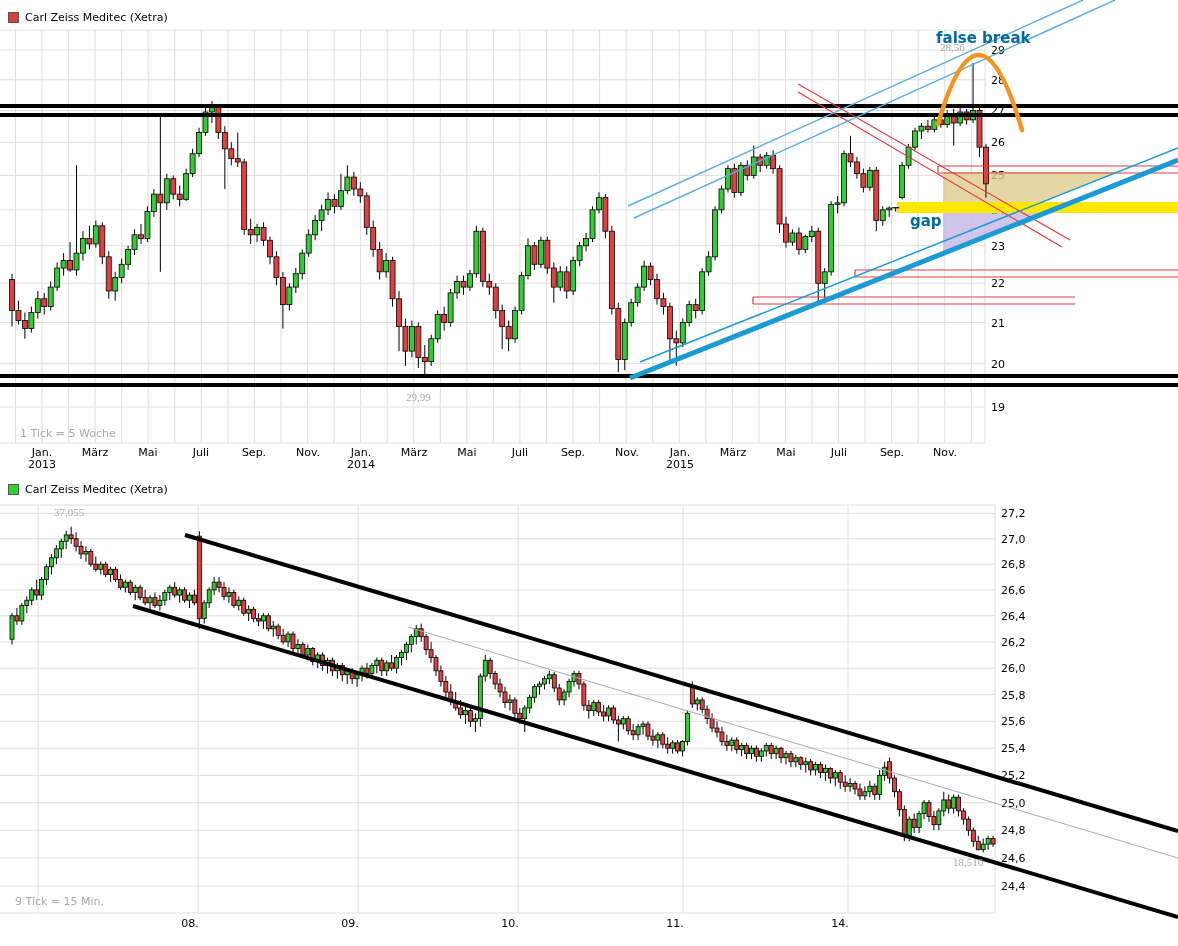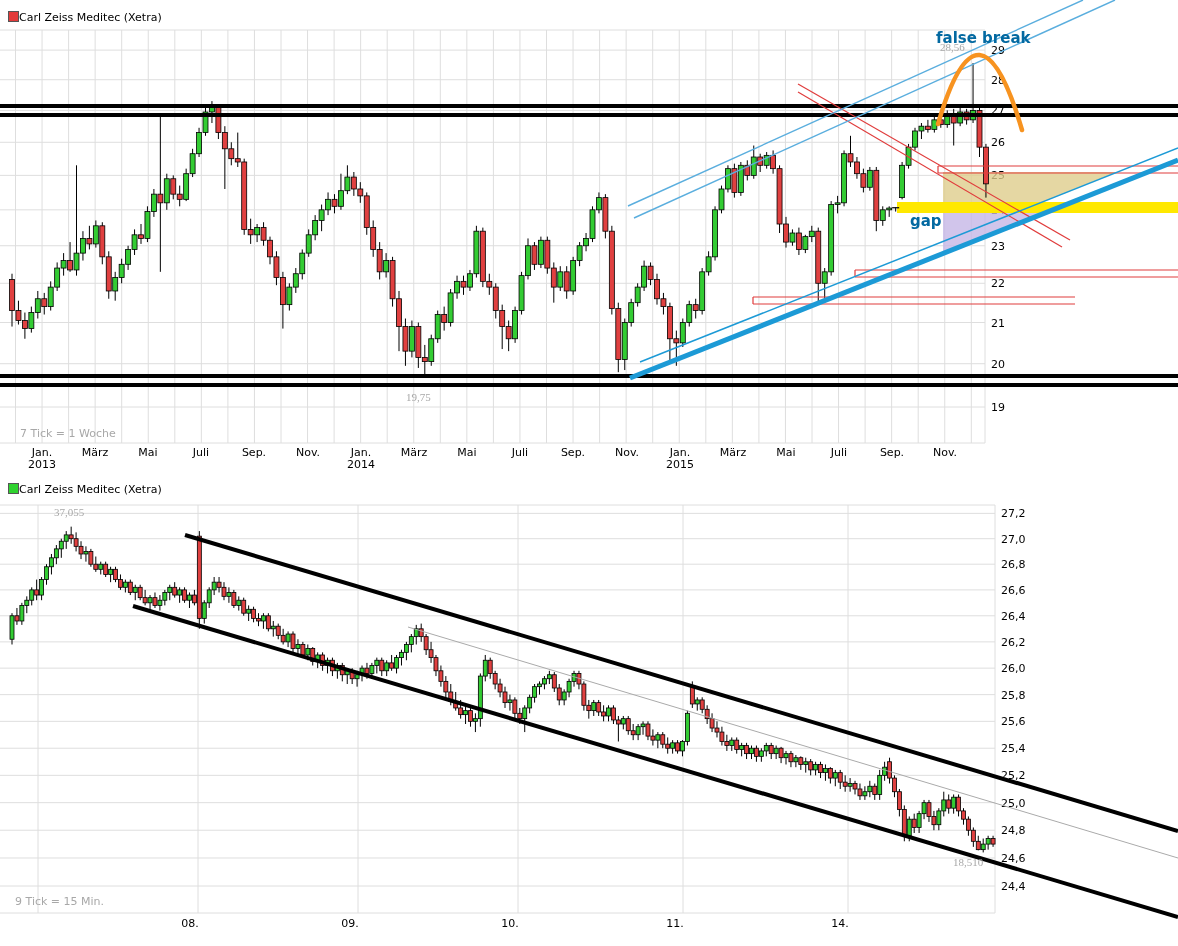--- a/index.html
+++ b/index.html
@@ -1,19 +1,19 @@
 <!DOCTYPE html>
 <html><head>
 <meta charset="utf-8">
 <style>
   html,body{margin:0;padding:0;background:#fff;}
   #page{position:relative;width:1178px;height:946px;background:#fff;overflow:hidden;
         font-family:"DejaVu Sans","Liberation Sans",sans-serif;}
   #chart-svg{position:absolute;left:0;top:0;z-index:0;}
-  .title{position:absolute;z-index:3;font-size:11px;color:#000;display:flex;align-items:flex-start;}
+  .title{position:absolute;z-index:3;font-size:11px;color:#000;display:flex;align-items:center;gap:6px;}
   .swatch{width:9px;height:9px;border:1px solid #555;display:inline-block;}
   .note{position:absolute;z-index:3;font-size:11px;color:#a8a8a8;}
   .mark{position:absolute;z-index:1;font-size:11px;color:#a8a8a8;font-family:Liberation Serif, serif;}
   .anno{position:absolute;z-index:2;font-size:15px;font-weight:bold;color:#0369a1;letter-spacing:0px;}
 </style>
 </head>
 <body>
 
 <div id="page">
   <svg id="chart-svg" width="1178" height="946">
@@ -902,23 +902,23 @@
   <div class="title" style="left:8px;top:11px;">
     <span class="swatch" id="swatch-0" style="background: rgb(226, 59, 59);"></span>
     <span>Carl Zeiss Meditec (Xetra)</span>
   </div>
 
   <div class="title" style="left:8px;top:483px;">
     <span class="swatch" id="swatch-1" style="background: rgb(47, 211, 47);"></span>
     <span>Carl Zeiss Meditec (Xetra)</span>
   </div>
 
-  <div class="note" style="left:20px;top:427px;">7 Tick = 1 Woche</div>
+  <div class="note" style="left:20px;top:427px;">1 Tick = 5 Woche</div>
   <div class="note" style="left:15px;top:895px;">9 Tick = 15 Min.</div>
 
   <div class="mark" style="left:940px;top:41px;">28,56</div>
-  <div class="mark" style="left:406px;top:391px;">19,75</div>
+  <div class="mark" style="left:406px;top:391px;">29,99</div>
   <div class="mark" style="left:54px;top:506px;">37,055</div>
   <div class="mark" style="left:953px;top:856px;">18,510</div>
 
   <div class="anno" style="left:936px;top:29px;">false break</div>
   <div class="anno" style="left:910px;top:196px;margin-top:16px;">gap</div>
 </div>
 
 </body></html>

